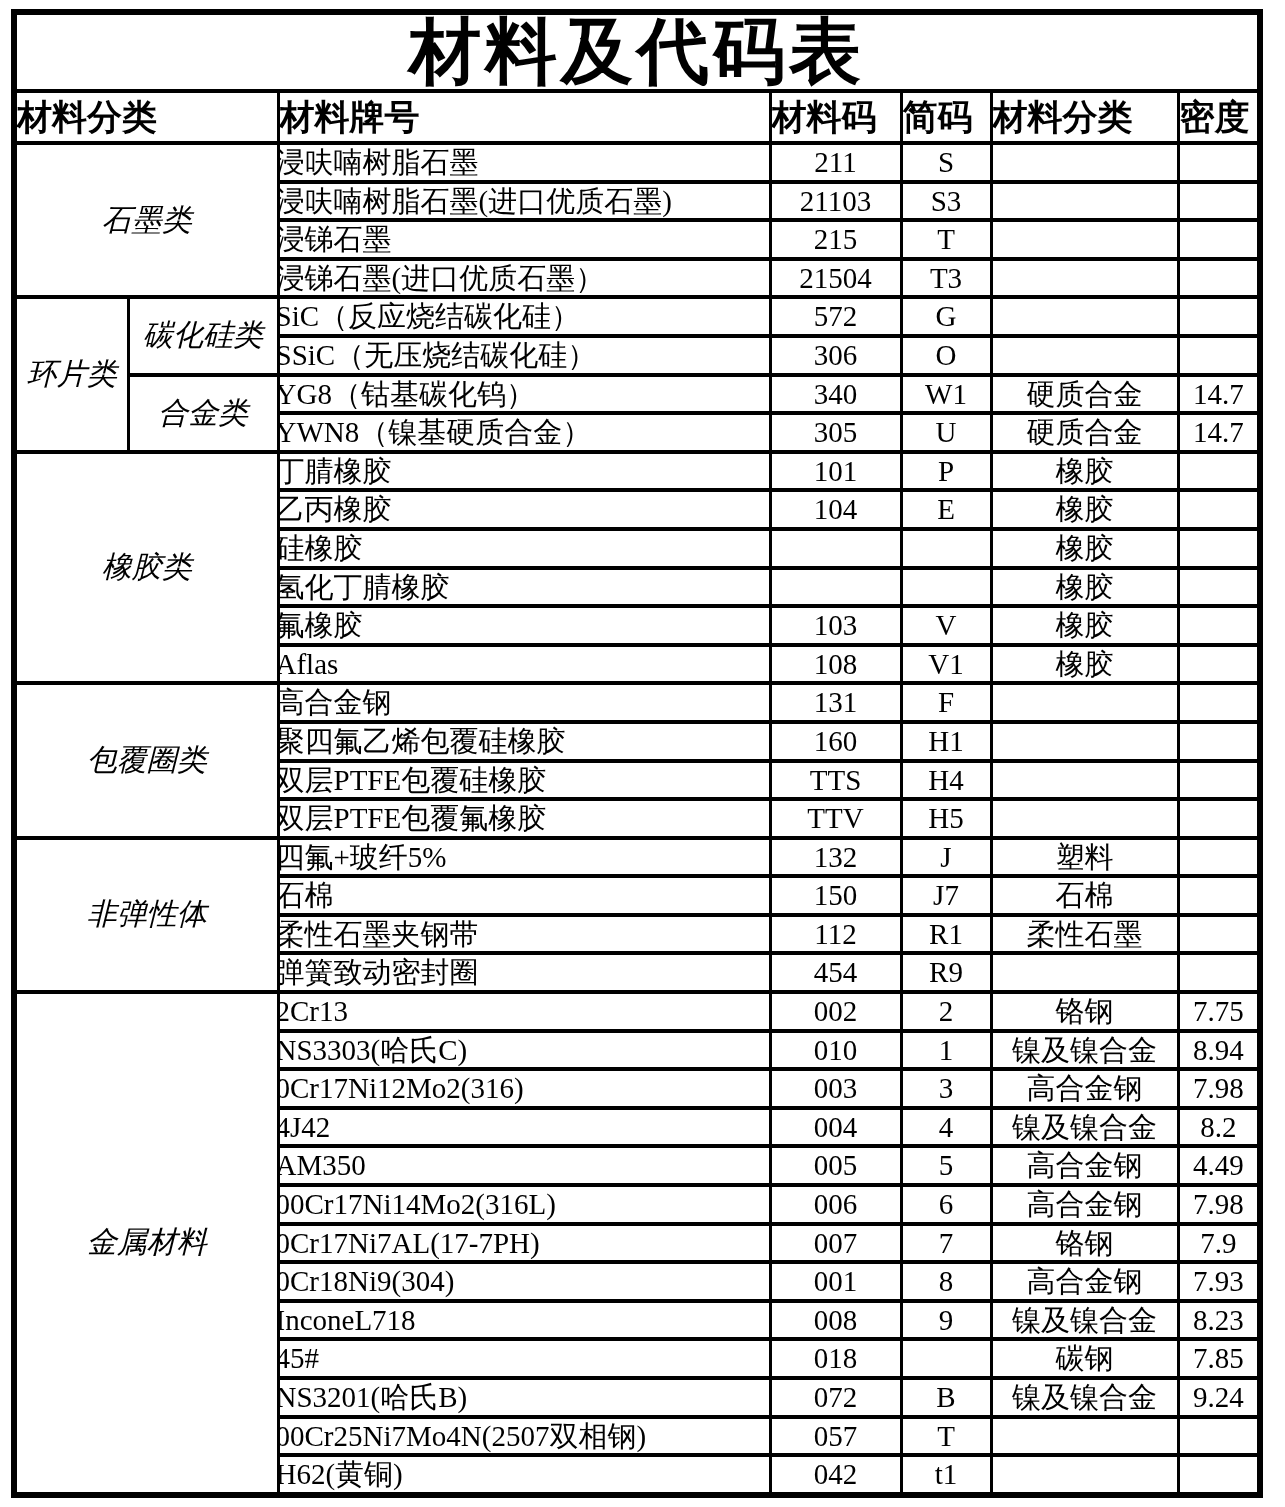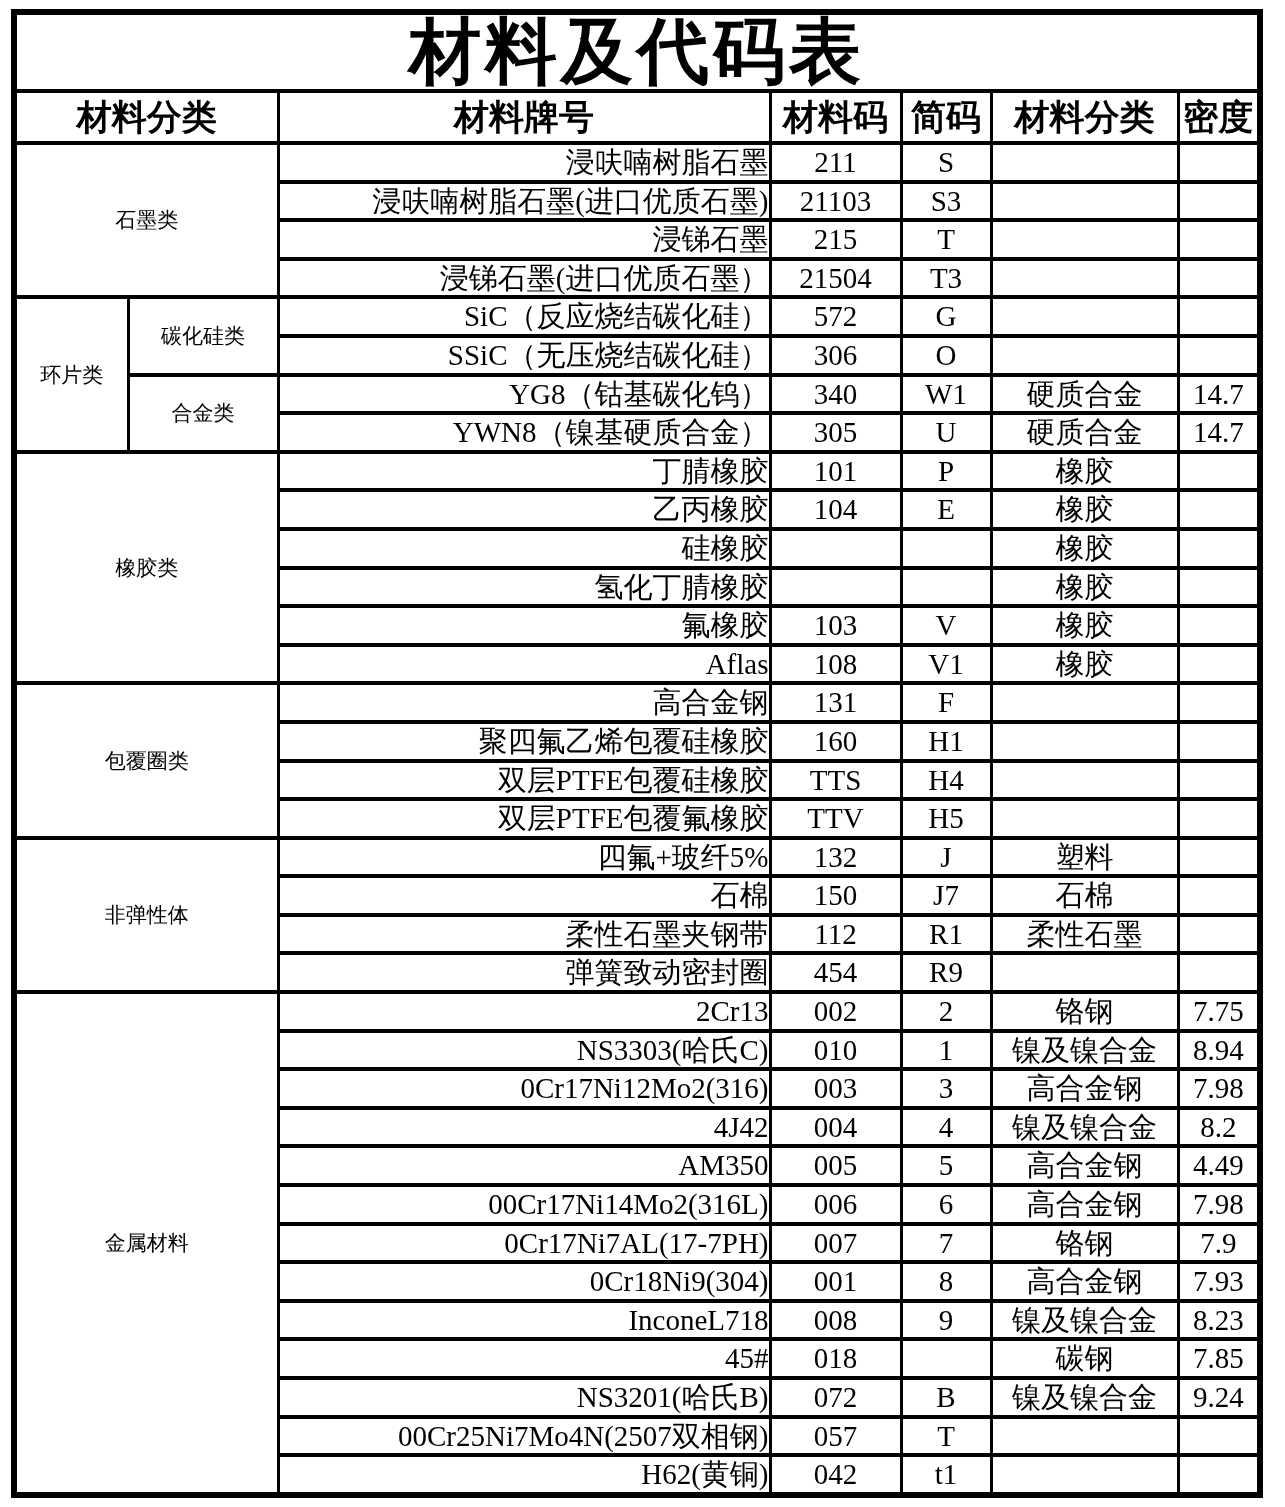--- a/index.html
+++ b/index.html
@@ -47,37 +47,38 @@
   tr.title-row td {
     height: 74px;
     text-align: center;
     font-size: 72px;
     font-weight: bold;
     letter-spacing: 4px;
     line-height: 74px;
   }
   tr.header-row td {
     height: 48px;
-    text-align: center;
+    text-align: left;
     font-size: 35px;
     font-weight: bold;
   }
   tr.data-row td {
     height: 34.6px;
     font-size: 29px;
     text-align: center;
     line-height: 34.6px;
   }
   tr.data-row td.cat {
-    font-size: 21px;
+    font-size: 30px;
     text-align: center;
     line-height: normal;
+    font-style: italic;
   }
   tr.data-row td.brand {
-    text-align: right;
+    text-align: left;
     padding-left: 1px;
     text-indent: -5px;
   }
 </style>
 </head>
 <body>
 
 <div class="page">
   <div class="table-wrap">
     <table class="materials">

